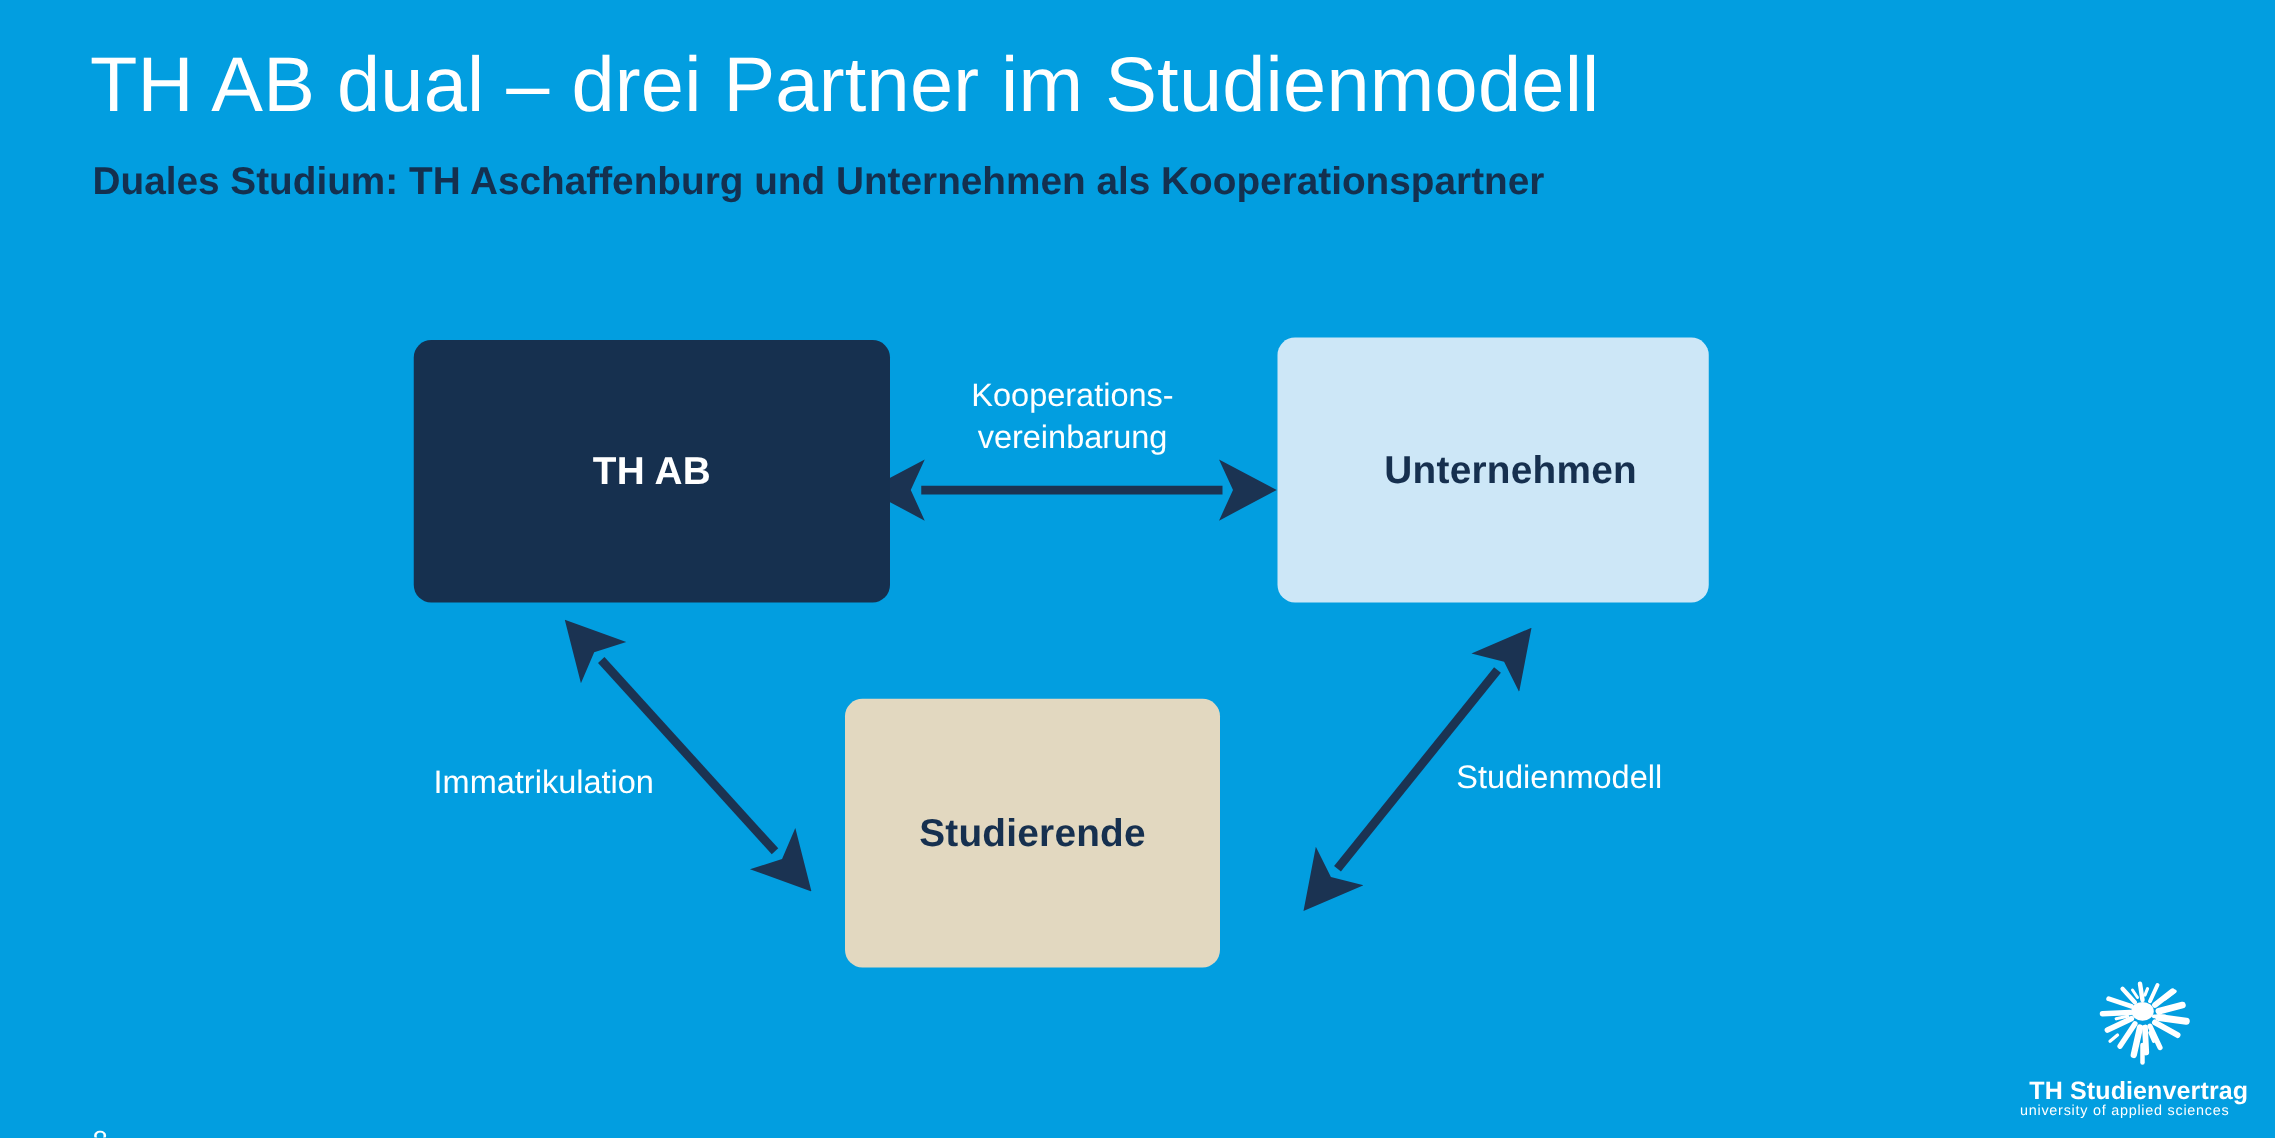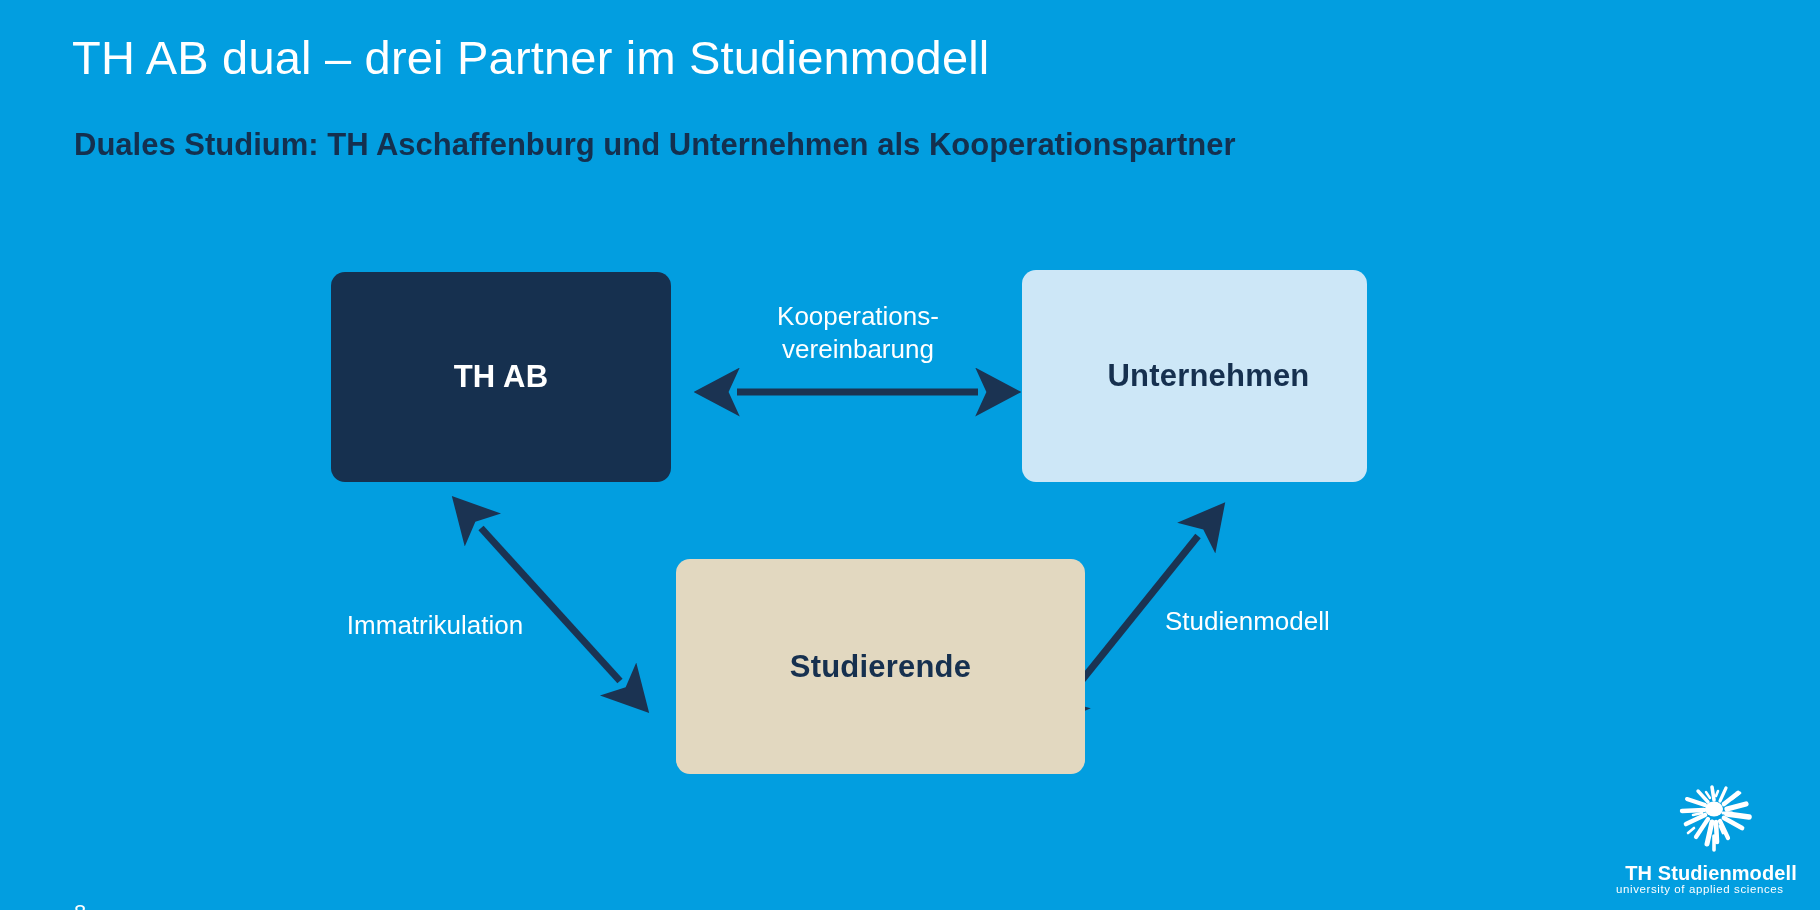--- a/index.html
+++ b/index.html
@@ -19,21 +19,21 @@
     position: absolute;
     inset: 0;
     background: #029ee0;
   }
 
   
   #slide-title {
     position: absolute;
     left: 72px;
     top: -4px;
-    font-size: 47px;
+    font-size: 62px;
     line-height: 62px;
     font-weight: 400;
     color: #ffffff;
     letter-spacing: 0.2px;
     white-space: nowrap;
   }
 
   
   #slide-subtitle {
     position: absolute;
@@ -67,42 +67,42 @@
     font-weight: bold;
     font-size: 31px;
     letter-spacing: 0.2px;
     text-align: center;
   }
 
   
   #node-thab {
     left: 331px;
     top: 272px;
-    width: 340px;
+    width: 381px;
     height: 210px;
     background: #16304f;
   }
   #node-thab .node-label { color: #ffffff; }
 
   
   #node-unternehmen {
     left: 1022px;
     top: 270px;
     width: 345px;
     height: 212px;
     background: #cde7f7;
     padding-left: 28px;
   }
   #node-unternehmen .node-label { color: #16304f; }
 
   
   #node-studierende {
     left: 676px;
     top: 559px;
-    width: 409px;
+    width: 300px;
     height: 215px;
     background: #e2d8c0;
   }
   #node-studierende .node-label { color: #16304f; }
 
   
   #arrow-layer {
     position: absolute;
     left: 0;
     top: 0;
@@ -272,19 +272,19 @@
           <line x1="56" y1="16" x2="52" y2="10" stroke-width="2.4"></line>
           <line x1="48" y1="31" x2="39" y2="33" stroke-width="2.6"></line>
           <line x1="66" y1="44" x2="69" y2="51" stroke-width="2.8"></line>
           <line x1="56" y1="46" x2="55" y2="52" stroke-width="2.6"></line>
           <line x1="78" y1="17" x2="86" y2="11" stroke-width="2.8"></line>
           <line x1="40" y1="46" x2="34" y2="51" stroke-width="2.6"></line>
           <line x1="60" y1="54" x2="60" y2="68" stroke-width="3.6"></line>
         </g>
       </g>
     </svg>
-    <div id="logo-name">TH Studienmodell</div>
+    <div id="logo-name">TH Studienvertrag</div>
     <div id="logo-tagline">university of applied sciences</div>
   </div>
 
   <div id="page-number">8</div>
 
 </div>
 
 </body></html>

